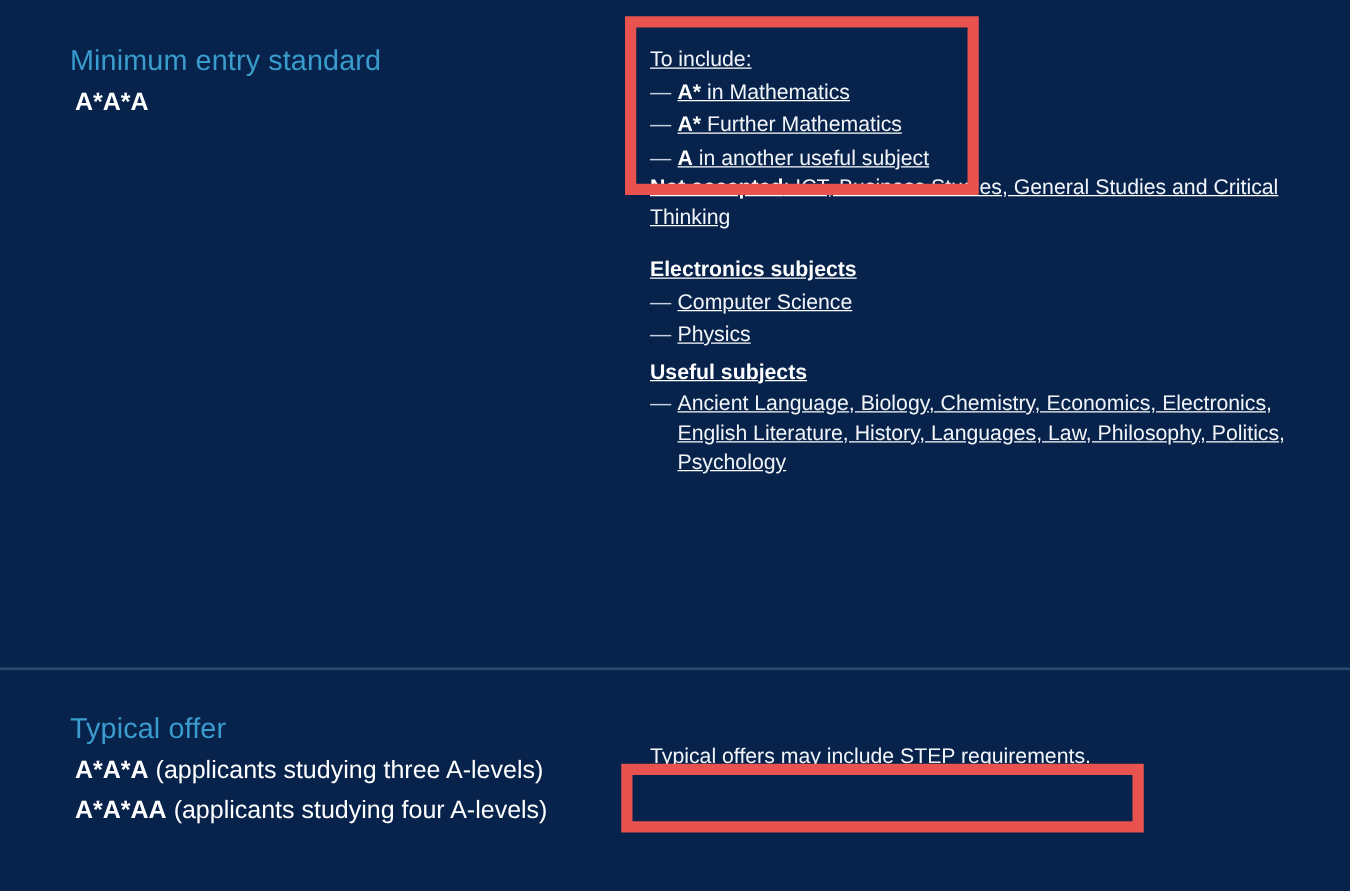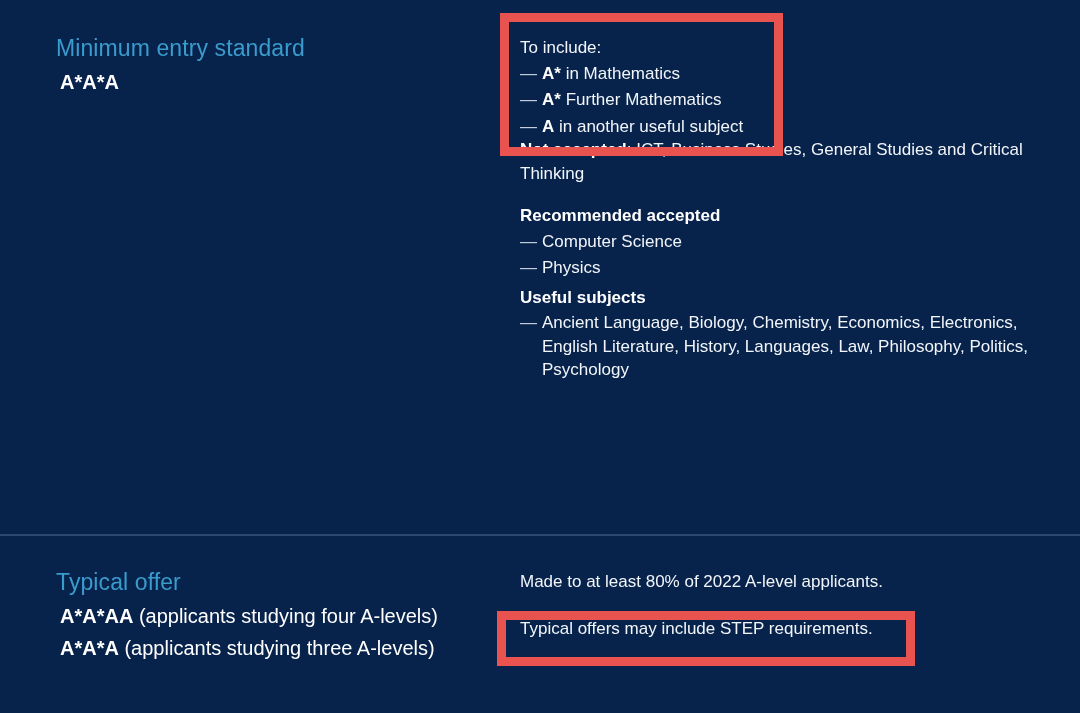--- a/index.html
+++ b/index.html
@@ -76,21 +76,21 @@
   .grade-line .grade-note {
     font-weight: 400;
   }
 
   
   .right-col {
     position: absolute;
     left: 520px;
     width: 530px;
   }
-  .section-top .right-col { top: 36px; }
+  .section-top .right-col { top: 36px; text-decoration: underline; }
   .section-bottom .right-col { top: 44px; }
 
   .body-text {
     font-size: 17px;
     line-height: 23.5px;
     color: #f2f5f9;
     margin: 0;
   }
   .body-text strong { font-weight: 700; color: #ffffff; }
 
@@ -183,21 +183,21 @@
         </li>
       </ul>
 
       <p class="body-text para-block">
         <strong>Not accepted</strong><span>: ICT, Business Studies, General Studies and Critical Thinking</span>
       </p>
 
 
       <div class="spacer-md"></div>
 
-      <p class="sub-heading">Recommended accepted</p>
+      <p class="sub-heading">Electronics subjects</p>
 
       <ul class="dash-list">
         <li class="dash-item">
           <span class="dash">—</span><span>Computer Science</span>
         </li>
         <li class="dash-item">
           <span class="dash">—</span><span>Physics</span>
         </li>
       </ul>
 
@@ -213,32 +213,31 @@
 
     </div>
   </div>
 
   <div class="divider"></div>
 
   <div class="section-bottom">
 
     <div class="left-col">
       <p class="col-heading">Typical offer</p>
+
+      <p class="grade-line">
+        <span>A*A*A</span><span class="grade-note"> (applicants studying three A-levels)</span>
+      </p>
 
       <p class="grade-line">
         <span>A*A*AA</span><span class="grade-note"> (applicants studying four A-levels)</span>
       </p>
-
-      <p class="grade-line">
-        <span>A*A*A</span><span class="grade-note"> (applicants studying three A-levels)</span>
-      </p>
     </div>
 
     <div class="right-col">
-      <p class="body-text">Made to at least 80% of 2022 A-level applicants.</p>
 
       <div style="height:23px"></div>
 
       <p class="body-text">Typical offers may include STEP requirements.</p>
     </div>
   </div>
 
   <div class="redbox" id="redbox-to-include"></div>
 
   <div class="redbox" id="redbox-step"></div>

